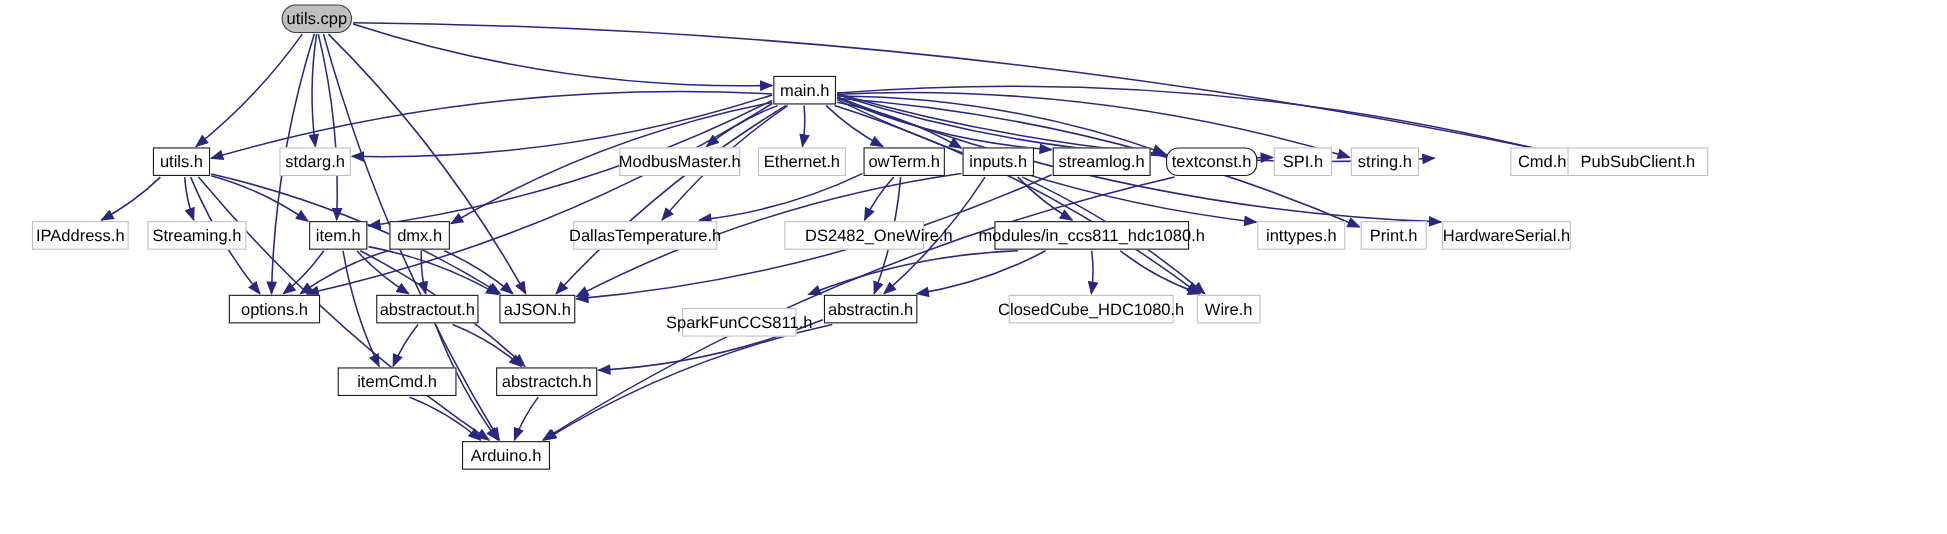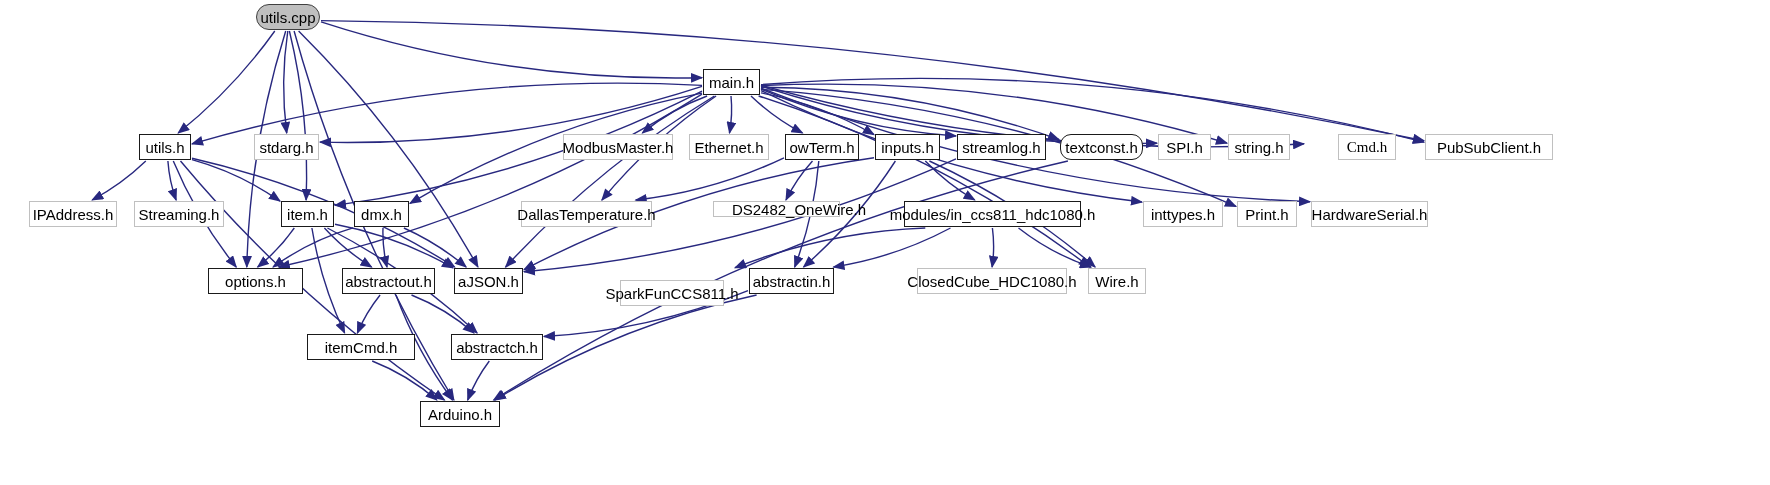--- a/index.html
+++ b/index.html
@@ -119,57 +119,57 @@
       </div>
       <div class="node thick" style="left: 1060px; top: 134px; width: 83px; height: 26px; border-radius: 11px;">
         <span>textconst.h</span>
       </div>
       <div class="node " style="left: 1158px; top: 134px; width: 53px; height: 26px;">
         <span>SPI.h</span>
       </div>
       <div class="node " style="left: 1228px; top: 134px; width: 62px; height: 26px;">
         <span>string.h</span>
       </div>
-      <div class="node " style="left: 1338px; top: 134px; width: 58px; height: 26px; font-family: Liberation Serif, serif;">
+      <div class="node " style="left: 1373px; top: 134px; width: 58px; height: 26px;">
         <span>Cmd.h</span>
       </div>
       <div class="node " style="left: 1425px; top: 134px; width: 128px; height: 26px;">
         <span>PubSubClient.h</span>
       </div>
       <div class="node " style="left: 29px; top: 201px; width: 88px; height: 26px;">
         <span>IPAddress.h</span>
       </div>
       <div class="node " style="left: 134px; top: 201px; width: 90px; height: 26px;">
         <span>Streaming.h</span>
       </div>
       <div class="node thick" style="left: 281px; top: 201px; width: 53px; height: 26px;">
         <span>item.h</span>
       </div>
       <div class="node thick" style="left: 354px; top: 201px; width: 55px; height: 26px;">
         <span>dmx.h</span>
       </div>
       <div class="node " style="left: 521px; top: 201px; width: 131px; height: 26px;">
         <span>DallasTemperature.h</span>
       </div>
-      <div class="node " style="left: 713px; top: 201px; width: 127px; height: 16px; padding-left: 45px;">
+      <div class="node " style="left: 713px; top: 201px; width: 127px; height: 26px; padding-left: 45px;">
         <span>DS2482_OneWire.h</span>
       </div>
       <div class="node thick" style="left: 904px; top: 201px; width: 177px; height: 26px;">
         <span>modules/in_ccs811_hdc1080.h</span>
       </div>
       <div class="node " style="left: 1143px; top: 201px; width: 80px; height: 26px;">
         <span>inttypes.h</span>
       </div>
       <div class="node " style="left: 1237px; top: 201px; width: 60px; height: 26px;">
         <span>Print.h</span>
       </div>
       <div class="node " style="left: 1311px; top: 201px; width: 117px; height: 26px; align-items: center;">
         <span>HardwareSerial.h</span>
       </div>
-      <div class="node thick" style="left: 208px; top: 268px; width: 95px; height: 26px;">
+      <div class="node thick" style="left: 208px; top: 268px; width: 83px; height: 26px;">
         <span>options.h</span>
       </div>
       <div class="node thick" style="left: 342px; top: 268px; width: 93px; height: 26px;">
         <span>abstractout.h</span>
       </div>
       <div class="node thick" style="left: 454px; top: 268px; width: 69px; height: 26px;">
         <span>aJSON.h</span>
       </div>
       <div class="node " style="left: 620px; top: 268px; width: 104px; height: 26px; margin-top: 12px;">
         <span>SparkFunCCS811.h</span>

